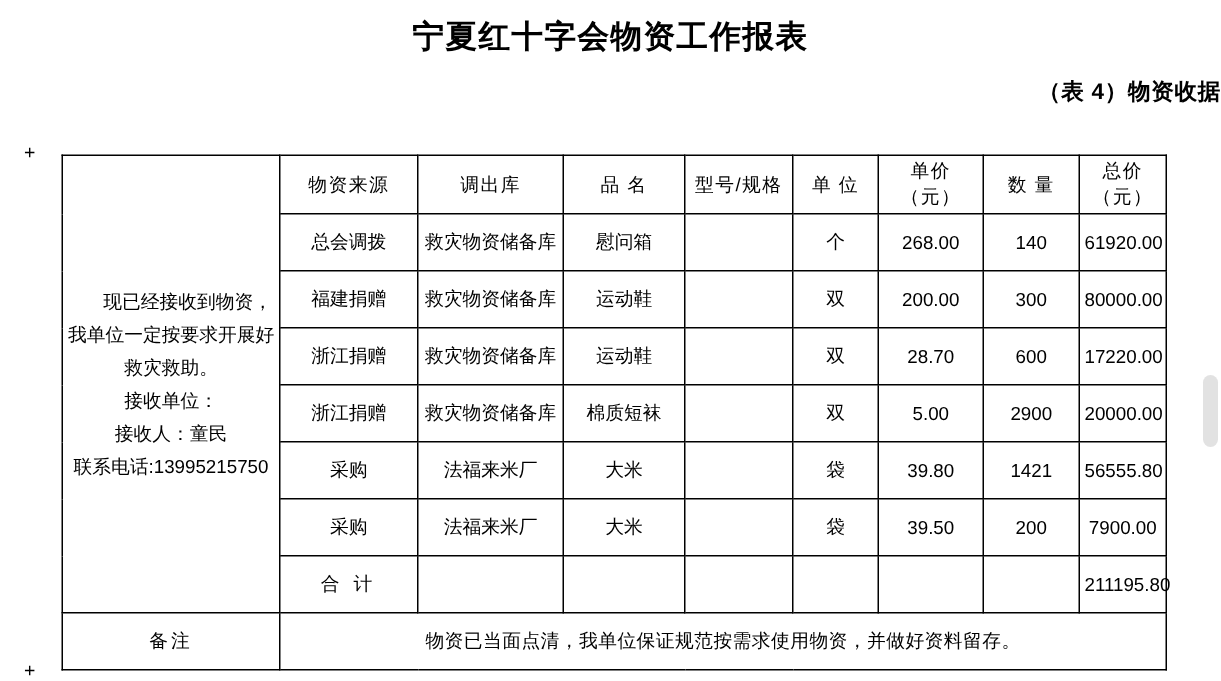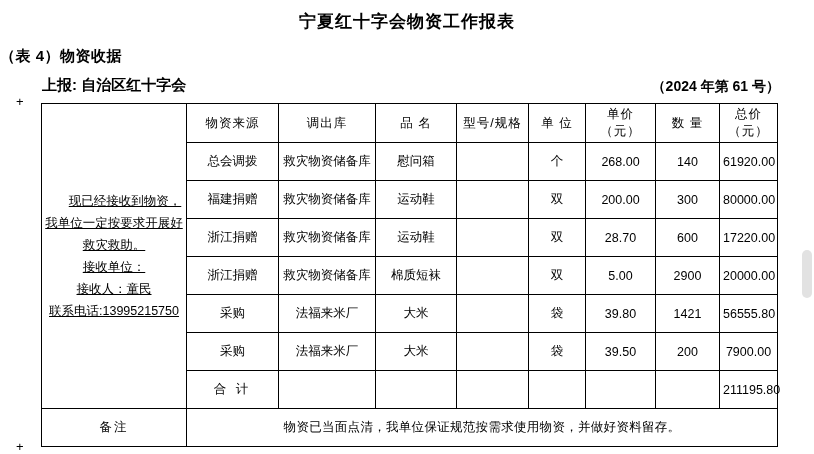--- a/index.html
+++ b/index.html
@@ -16,28 +16,28 @@
     position: relative;
   }
   .page {
     position: relative;
     width: 814px;
     height: 454px;
     box-sizing: border-box;
   }
   .doc-title {
     text-align: center;
-    font-size: 17px;
+    font-size: 21px;
     font-weight: bold;
     letter-spacing: 1px;
     margin-top: 10px;
     color: #000;
   }
   .doc-subtitle {
-    text-align: left;
+    text-align: right;
     font-size: 15px;
     font-weight: bold;
     margin-top: 14px;
     letter-spacing: 0.5px;
   }
   .meta-row {
     position: relative;
     height: 26px;
     margin-top: 10px;
   }
@@ -76,21 +76,20 @@
     height: 26px;
     font-size: 12.5px;
     letter-spacing: 1px;
   }
   td.notes-cell {
     text-align: left;
     vertical-align: top;
     padding: 8px 8px 4px 8px;
     line-height: 22px;
     font-size: 12.5px;
-    text-decoration: underline;
   }
   td.notes-cell .indent {
     text-indent: 22px;
     display: block;
   }
   td.remark-label {
     letter-spacing: 2px;
   }
   td.remark-text {
     text-align: left;
@@ -124,24 +123,20 @@
   .cm-bl { left: 16px; top: 430px; }
 </style>
 </head>
 <body>
 
 <div class="page">
 
   <div class="doc-title">宁夏红十字会物资工作报表</div>
   <div class="doc-subtitle">（表 4）物资收据</div>
 
-  <div class="meta-row">
-    <div class="meta-left">上报: 自治区红十字会</div>
-    <div class="meta-right">（2024 年第 61 号）</div>
-  </div>
 
   <span class="crop-mark cm-tl">+</span>
   <span class="crop-mark cm-bl">+</span>
 
   <table class="matrix">
     <colgroup>
       <col style="width:145px">
       <col style="width:92px">
       <col style="width:97px">
       <col style="width:81px">

